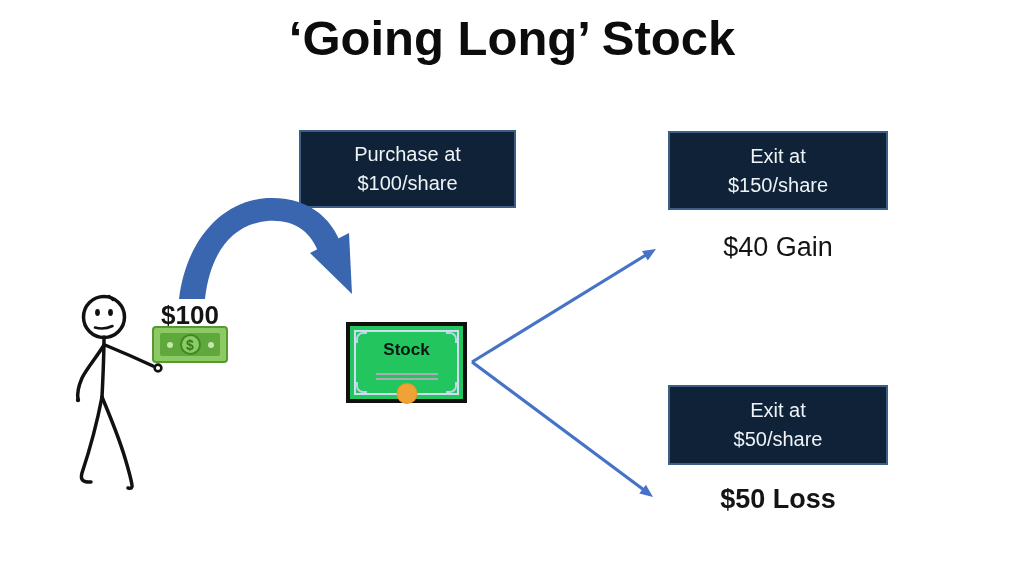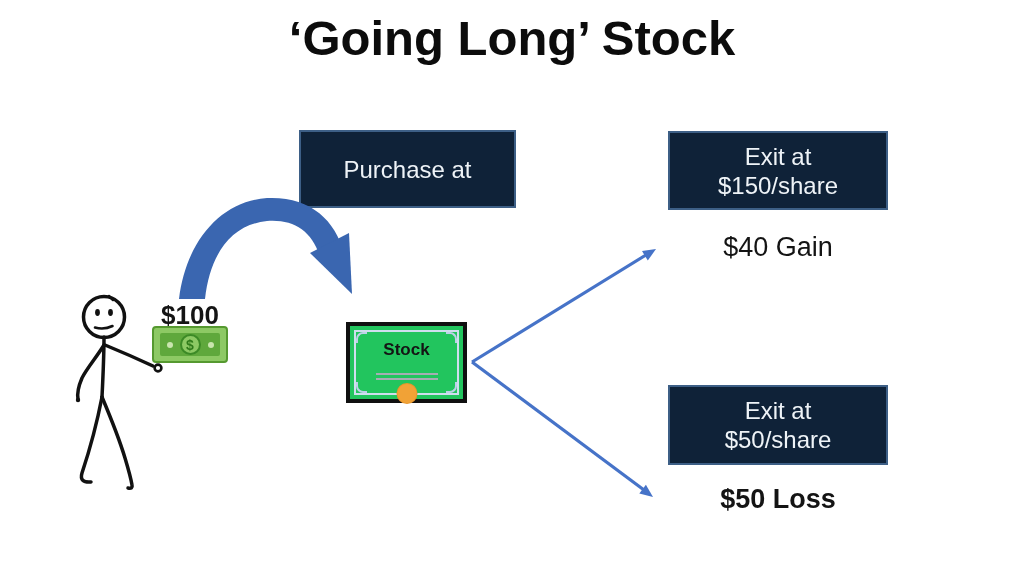--- a/index.html
+++ b/index.html
@@ -7,21 +7,21 @@
     position:relative;width:1024px;height:576px;background:#ffffff;overflow:hidden;
     font-family:"Liberation Sans","DejaVu Sans",sans-serif;
   }
   .title{
     position:absolute;left:0;right:0;top:10px;margin:0;text-align:center;
     font-size:49px;font-weight:800;color:#0c0c0c;letter-spacing:0px;
   }
   .navy-box{
     position:absolute;background:#0f2238;border:2px solid #3d5f86;box-sizing:border-box;
     color:#eef3f7;display:flex;flex-direction:column;align-items:center;justify-content:center;
-    font-size:24px;font-weight:400;line-height:29px;text-align:left;
+    font-size:20px;font-weight:400;line-height:29px;text-align:left;
   }
   #purchase-box{left:299px;top:130px;width:217px;height:78px;}
   #exit-gain-box{left:668px;top:131px;width:220px;height:79px;}
   #exit-loss-box{left:668px;top:385px;width:220px;height:80px;}
   .outcome{
     position:absolute;width:220px;text-align:center;color:#141414;
     font-size:27px;font-weight:500;
   }
   #gain-label{left:668px;top:232px;}
   #loss-label{left:668px;top:484px;font-weight:bold;}
@@ -73,20 +73,21 @@
 </style>
 </head>
 <body>
 
 <div class="stage">
 
   <h1 class="title">‘Going Long’ Stock</h1>
 
   <div class="navy-box" id="purchase-box">
     <span>Purchase at</span>
+    <span>$100/share</span>
   </div>
 
   <div class="navy-box" id="exit-gain-box">
     <span>Exit at</span>
     <span>$150/share</span>
   </div>
 
   <div class="navy-box" id="exit-loss-box">
     <span>Exit at</span>
     <span>$50/share</span>

